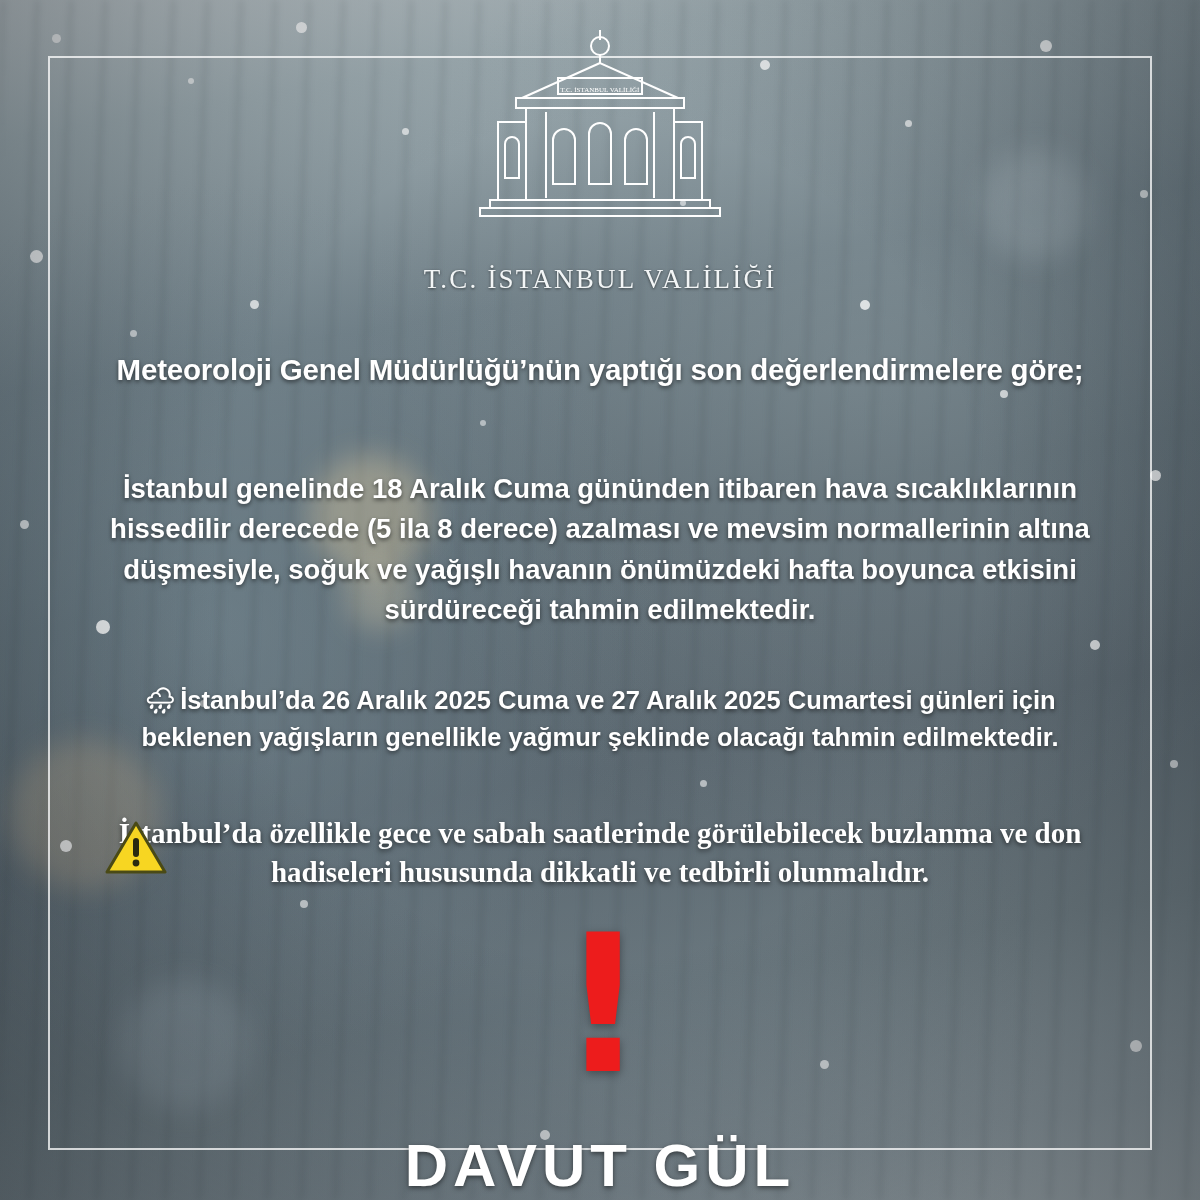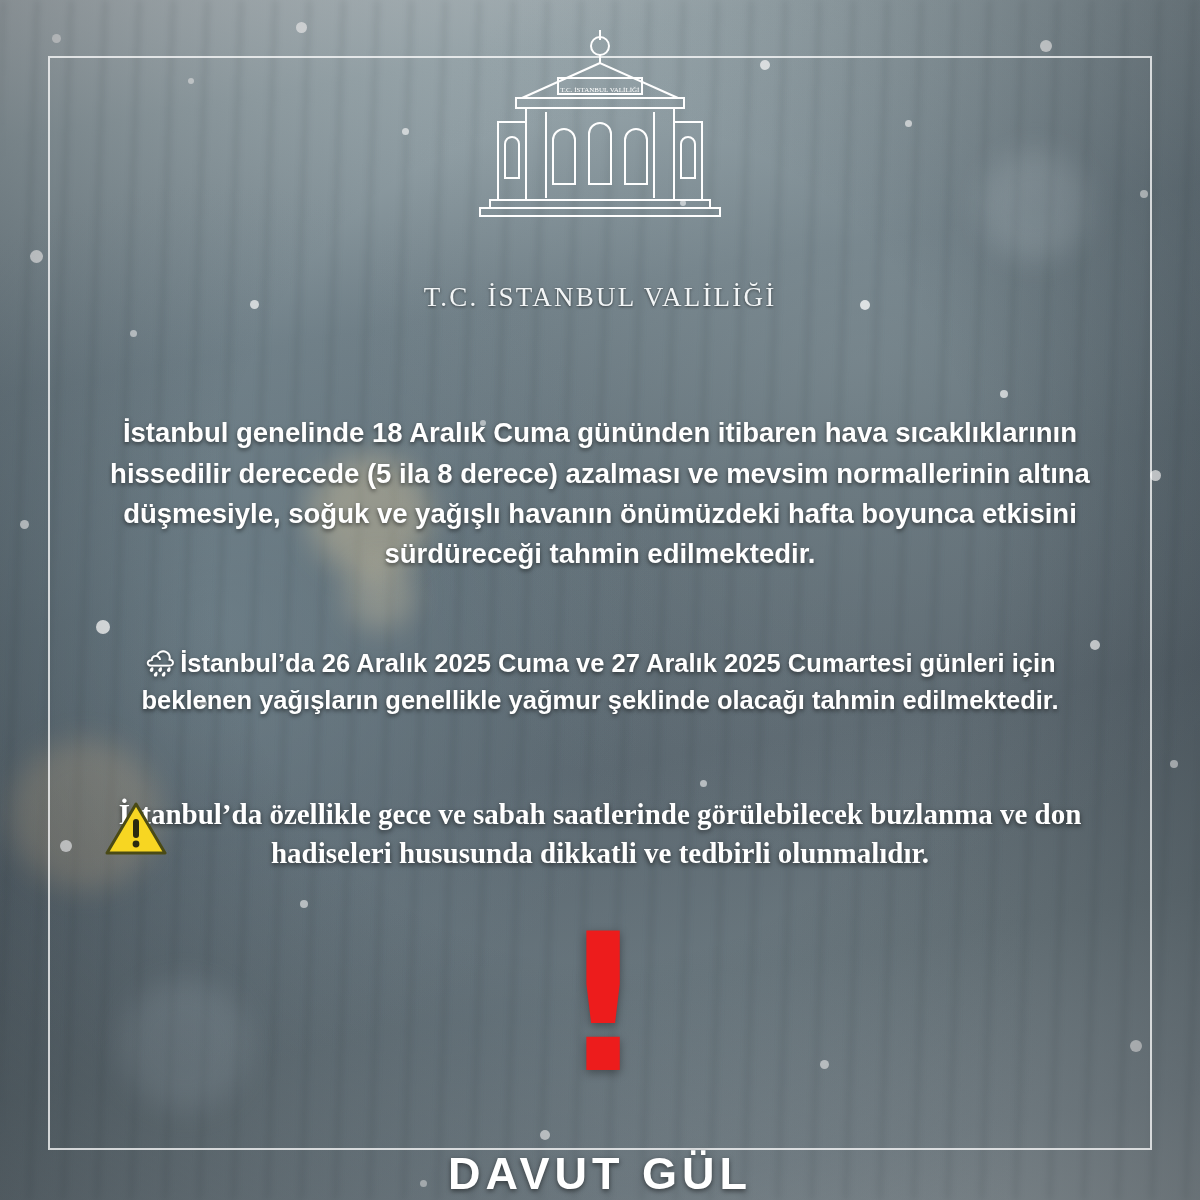--- a/index.html
+++ b/index.html
@@ -179,21 +179,21 @@
     font-size: 190px;
     line-height: 0.88;
     margin-left: 4px;
   }
 
   .signature {
     margin-top: 6px;
     text-align: center;
   }
   .sig-name {
-    font-size: 45px;
+    font-size: 60px;
     font-weight: bold;
     letter-spacing: 5px;
     color: #ffffff;
     text-shadow: 0 2px 5px rgba(0,0,0,0.5);
   }
   .sig-title {
     margin-top: 2px;
     font-size: 31px;
     letter-spacing: 4px;
     color: #e7edf0;
@@ -276,20 +276,21 @@
           <rect x="30" y="182" width="240" height="8"></rect>
 
           <path d="M96 86 v86 M204 86 v86"></path>
         </g>
         <text x="150" y="66" text-anchor="middle" fill="#ffffff" font-size="7" font-family="Liberation Serif, serif">T.C. İSTANBUL VALİLİĞİ</text>
       </svg>
     </div>
 
     <div class="crest-caption">T.C. İSTANBUL VALİLİĞİ</div>
 
+    <div class="headline">Meteoroloji Genel Müdürlüğü’nün yaptığı son değerlendirmelere göre;</div>
 
     <div class="para">İstanbul genelinde 18 Aralık Cuma gününden itibaren hava sıcaklıklarının hissedilir derecede (5 ila 8 derece) azalması ve mevsim normallerinin altına düşmesiyle, soğuk ve yağışlı havanın önümüzdeki hafta boyunca etkisini sürdüreceği tahmin edilmektedir.</div>
 
     <div class="bullet">
       <span class="ico">🌧</span><span>İstanbul’da 26 Aralık 2025 Cuma ve 27 Aralık 2025 Cumartesi günleri için beklenen yağışların genellikle yağmur şeklinde olacağı tahmin edilmektedir.</span>
     </div>
 
 
     <div class="warnrow">
       <div class="warn-ico">

